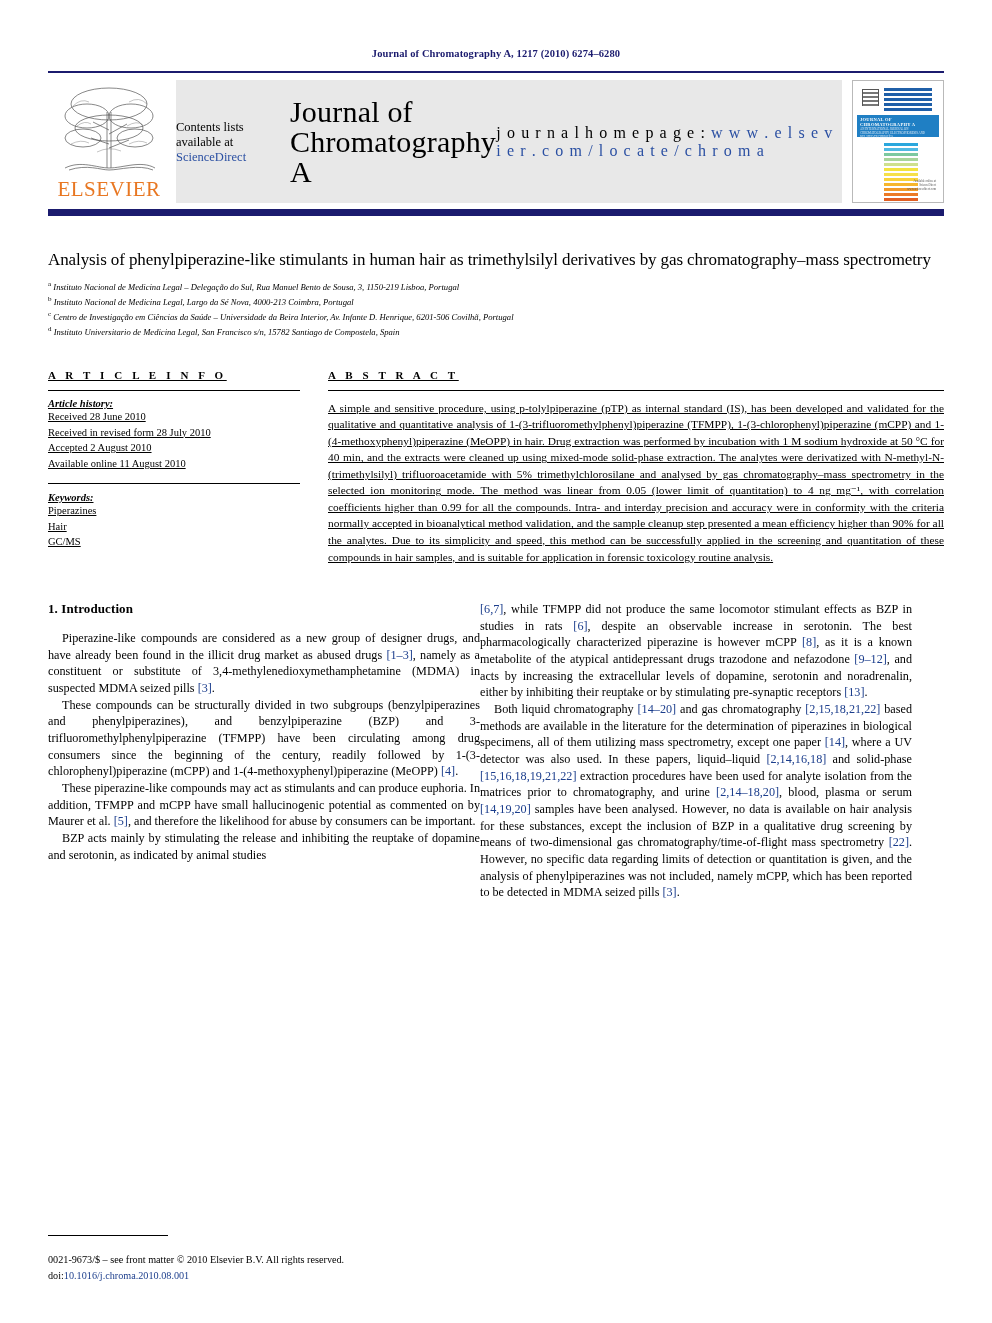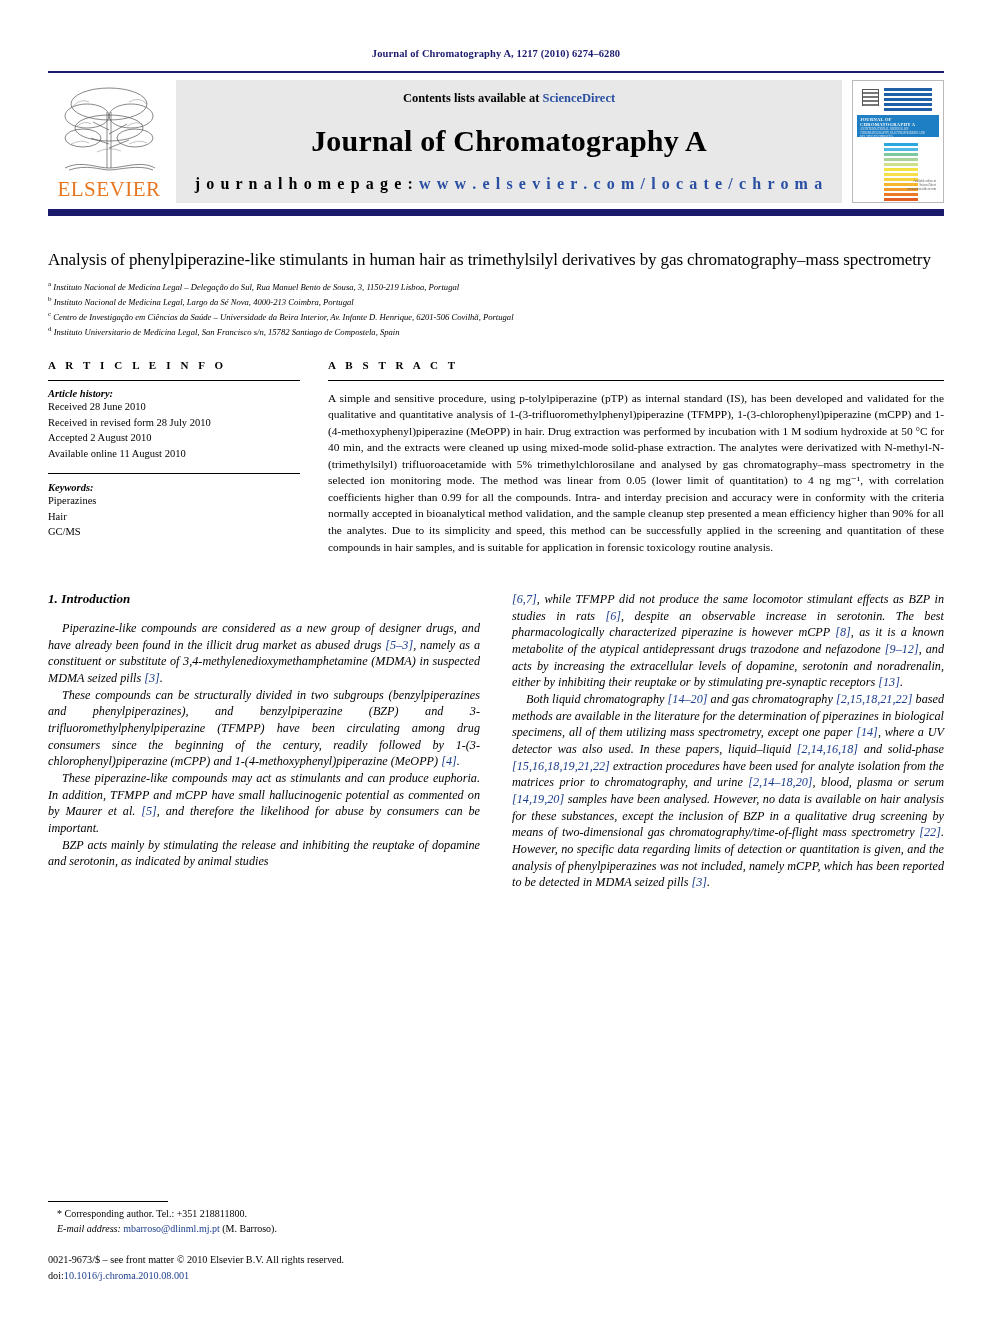--- a/index.html
+++ b/index.html
@@ -55,25 +55,24 @@
     color: #e87722;
     font-weight: normal;
     line-height: 1;
     margin-top: 1px;
   }
   .mast-center {
     flex: 1 1 auto;
     background: #e8e8e8;
     margin: 0 10px 0 6px;
     display: flex;
-    flex-direction: column;
+    flex-direction: row;
     justify-content: space-between;
     align-items: center;
     padding: 11px 0 10px 0;
-    font-weight: bold;
   }
   .contents-line { font-size: 12.5px; color: #000; }
   .contents-line .sd { color: #2a4fa2; }
   .journal-title {
     font-size: 30px;
     font-family: "Liberation Serif", serif;
     letter-spacing: .2px;
     line-height: 1;
   }
   .homepage-line {
@@ -119,21 +118,21 @@
   .affils { margin-top: 9px; }
   .affil {
     font-size: 8.6px;
     font-style: italic;
     line-height: 1.52;
     font-family: "Liberation Serif", serif;
   }
   .affil sup { font-style: normal; font-size: 7px; }
 
   
-  .info-abstract { display:flex; margin-top: 20px; }
+  .info-abstract { display:flex; margin-top: 30px; text-decoration: underline; }
   .col-info { width: 252px; flex: 0 0 252px; }
   .col-abs { flex: 1 1 auto; margin-left: 28px; }
 
   .sec-head {
     font-size: 11px;
     font-weight: bold;
     letter-spacing: 3.6px;
     font-family: "Liberation Serif", serif;
   }
   .hr-sec { border-top: 1.6px solid #000; margin-top: 9px; }
@@ -148,22 +147,20 @@
     text-align: justify;
     margin-top: 9px;
     hyphens: none;
   }
   .abs-copy { text-align: right; font-size: 11.4px; margin-top: 7px; font-weight: bold;}
 
   
   .body-cols {
     display: flex;
     margin-top: 36px;
-    gap: 32px;
-    font-style: italic;
   }
   .bcol { width: 432px; flex: 0 0 432px; }
   h2.sec-title {
     font-size: 13px;
     font-weight: bold;
     margin: 0 0 13px 0;
     letter-spacing: .1px;
   }
   p.para {
     font-size: 12.2px;
@@ -320,41 +317,33 @@
     <div class="col-abs">
       <div class="sec-head">A B S T R A C T</div>
       <div class="hr-sec"></div>
       <div class="abs-body">A simple and sensitive procedure, using p-tolylpiperazine (pTP) as internal standard (IS), has been developed and validated for the qualitative and quantitative analysis of 1-(3-trifluoromethylphenyl)piperazine (TFMPP), 1-(3-chlorophenyl)piperazine (mCPP) and 1-(4-methoxyphenyl)piperazine (MeOPP) in hair. Drug extraction was performed by incubation with 1 M sodium hydroxide at 50 °C for 40 min, and the extracts were cleaned up using mixed-mode solid-phase extraction. The analytes were derivatized with N-methyl-N-(trimethylsilyl) trifluoroacetamide with 5% trimethylchlorosilane and analysed by gas chromatography–mass spectrometry in the selected ion monitoring mode. The method was linear from 0.05 (lower limit of quantitation) to 4 ng mg⁻¹, with correlation coefficients higher than 0.99 for all the compounds. Intra- and interday precision and accuracy were in conformity with the criteria normally accepted in bioanalytical method validation, and the sample cleanup step presented a mean efficiency higher than 90% for all the analytes. Due to its simplicity and speed, this method can be successfully applied in the screening and quantitation of these compounds in hair samples, and is suitable for application in forensic toxicology routine analysis.</div>
     </div>
   </div>
 
   <div class="body-cols">
     <div class="bcol">
       <h2 class="sec-title">1.  Introduction</h2>
-      <p class="para">Piperazine-like compounds are considered as a new group of designer drugs, and have already been found in the illicit drug market as abused drugs <span class="ref">[5–3]</span>, namely as a constituent or substitute of 3,4-methylenedioxymethamphetamine (MDMA) in suspected MDMA seized pills <span class="ref">[3]</span>.</p>
+      <p class="para">Piperazine-like compounds are considered as a new group of designer drugs, and have already been found in the illicit drug market as abused drugs <span class="ref">[1–3]</span>, namely as a constituent or substitute of 3,4-methylenedioxymethamphetamine (MDMA) in suspected MDMA seized pills <span class="ref">[3]</span>.</p>
       <p class="para">These compounds can be structurally divided in two subgroups (benzylpiperazines and phenylpiperazines), and benzylpiperazine (BZP) and 3-trifluoromethylphenylpiperazine (TFMPP) have been circulating among drug consumers since the beginning of the century, readily followed by 1-(3-chlorophenyl)piperazine (mCPP) and 1-(4-methoxyphenyl)piperazine (MeOPP) <span class="ref">[4]</span>.</p>
       <p class="para">These piperazine-like compounds may act as stimulants and can produce euphoria. In addition, TFMPP and mCPP have small hallucinogenic potential as commented on by Maurer et al. <span class="ref">[5]</span>, and therefore the likelihood for abuse by consumers can be important.</p>
       <p class="para">BZP acts mainly by stimulating the release and inhibiting the reuptake of dopamine and serotonin, as indicated by animal studies</p>
     </div>
     <div class="bcol">
       <p class="para noind"><span class="ref">[6,7]</span>, while TFMPP did not produce the same locomotor stimulant effects as BZP in studies in rats <span class="ref">[6]</span>, despite an observable increase in serotonin. The best pharmacologically characterized piperazine is however mCPP <span class="ref">[8]</span>, as it is a known metabolite of the atypical antidepressant drugs trazodone and nefazodone <span class="ref">[9–12]</span>, and acts by increasing the extracellular levels of dopamine, serotonin and noradrenalin, either by inhibiting their reuptake or by stimulating pre-synaptic receptors <span class="ref">[13]</span>.</p>
       <p class="para">Both liquid chromatography <span class="ref">[14–20]</span> and gas chromatography <span class="ref">[2,15,18,21,22]</span> based methods are available in the literature for the determination of piperazines in biological specimens, all of them utilizing mass spectrometry, except one paper <span class="ref">[14]</span>, where a UV detector was also used. In these papers, liquid–liquid <span class="ref">[2,14,16,18]</span> and solid-phase <span class="ref">[15,16,18,19,21,22]</span> extraction procedures have been used for analyte isolation from the matrices prior to chromatography, and urine <span class="ref">[2,14–18,20]</span>, blood, plasma or serum <span class="ref">[14,19,20]</span> samples have been analysed. However, no data is available on hair analysis for these substances, except the inclusion of BZP in a qualitative drug screening by means of two-dimensional gas chromatography/time-of-flight mass spectrometry <span class="ref">[22]</span>. However, no specific data regarding limits of detection or quantitation is given, and the analysis of phenylpiperazines was not included, namely mCPP, which has been reported to be detected in MDMA seized pills <span class="ref">[3]</span>.</p>
     </div>
   </div>
 
   <div class="footnote-wrap">
     <div class="fn-rule"></div>
-    <div class="fn">
-      <span class="ind">* Corresponding author. Tel.: +351 218811800.</span>
-      <span class="ind">
-        <em>E-mail address:</em>
-        <span class="mail">mbarroso@dlinml.mj.pt</span>
-        <span>(M. Barroso).</span>
-      </span>
-    </div>
     <div class="imprint">
       <div>0021-9673/$ – see front matter © 2010 Elsevier B.V. All rights reserved.</div>
       <div>
         <span>doi:</span><span class="doi">10.1016/j.chroma.2010.08.001</span>
       </div>
     </div>
   </div>
 
 </div>
 

